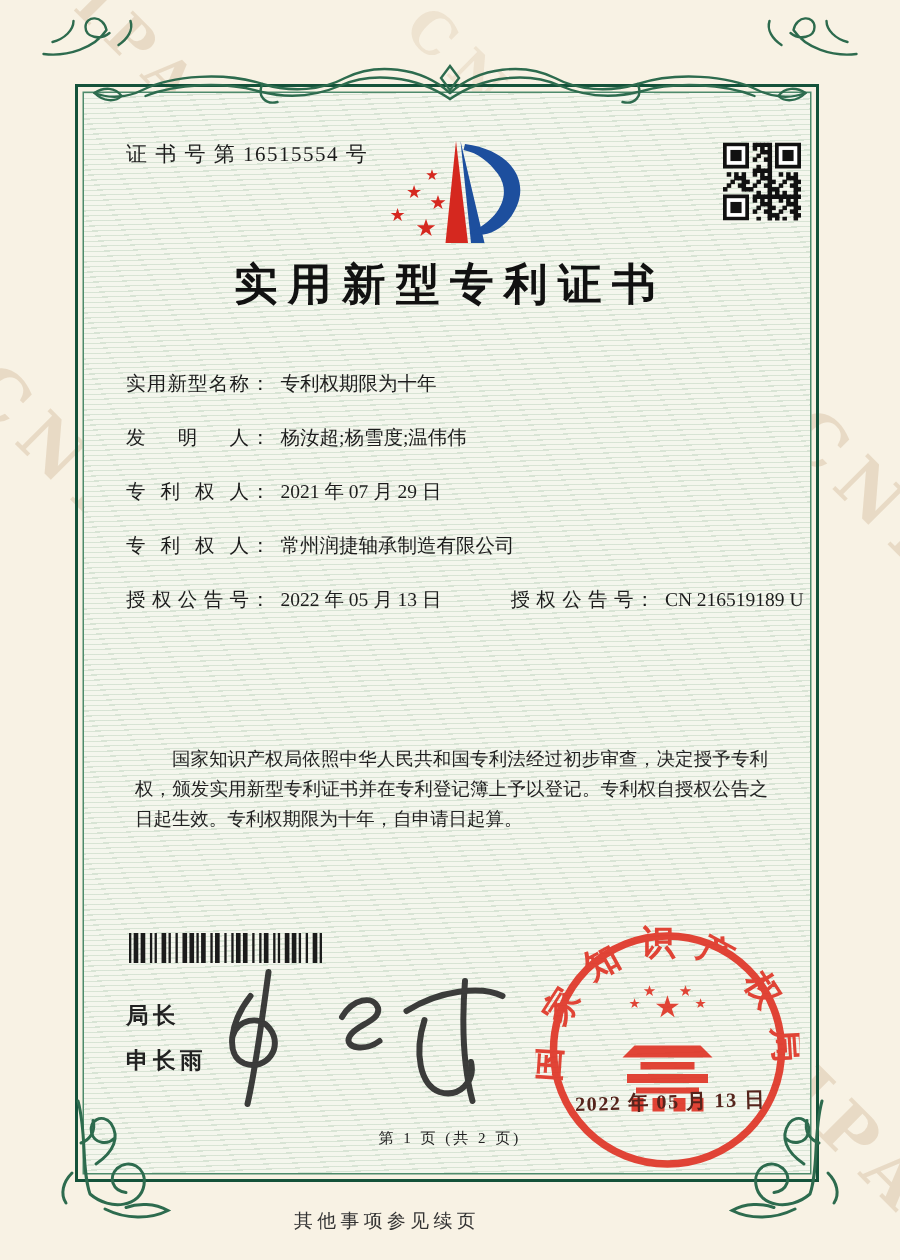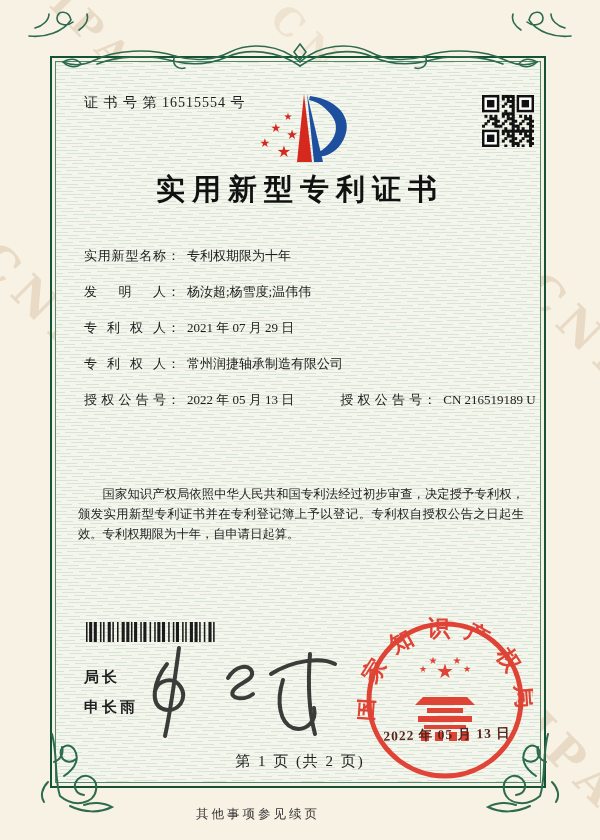--- a/index.html
+++ b/index.html
@@ -40,35 +40,35 @@
     font-size:29px;font-weight:bold;letter-spacing:7px;color:#111;
   }
   
   .fields{left:84px;top:238px;width:448px;z-index:5;font-size:13px;}
   .frow{height:36px;line-height:36px;white-space:nowrap;}
   .flabel{display:inline-block;width:82px;text-align:justify;text-align-last:justify;vertical-align:top;}
   .fcolon{margin:0 7px 0 1px;}
   .flabel2{display:inline-block;width:82px;margin-left:46px;text-align:justify;text-align-last:justify;vertical-align:top;}
   
   .paras{left:78px;top:484px;width:446px;z-index:5;font-size:12.3px;line-height:20px;text-align:justify;color:#222;}
-  .paras p{margin:0;text-indent:2em;}
+  .paras p{margin:12px;text-indent:2em;}
   
   .barcode{left:84px;top:622px;z-index:5;}
   
   .signer{left:84px;top:664px;z-index:6;font-family:Liberation Mono, monospace;font-weight:bold;font-size:15px;letter-spacing:3px;color:#222;}
   .signer div{height:30px;line-height:30px;}
   .signature{left:125px;top:638px;z-index:6;}
   
   .seal{left:357px;top:612px;width:176px;height:176px;z-index:7;}
   .seal-date{
     position:absolute;left:8px;top:114px;width:164px;text-align:center;
     font-size:13.5px;font-weight:bold;color:#55241c;letter-spacing:1px;
     transform:rotate(-1.5deg);white-space:nowrap;
   }
-  .page-info{left:0;top:752px;width:600px;text-align:center;font-size:15px;letter-spacing:2px;z-index:5;color:#222;}
+  .page-info{left:0;top:752px;width:600px;text-align:center;font-size:10px;letter-spacing:2px;z-index:5;color:#222;}
   .footer-note{left:0;top:806px;width:516px;text-align:center;font-size:12.5px;letter-spacing:3px;z-index:5;color:#333;}
 </style>
 </head>
 <body>
 
 <span class="wm" style="left:-45px;top:300px;">CNIPA</span>
 <span class="wm" style="left:330px;top:215px;">CNIPA</span>
 <span class="wm" style="left:500px;top:330px;">CNIPA</span>
 <span class="wm" style="left:-30px;top:-20px;font-size:38px;">CNIPA</span>
 <span class="wm" style="left:250px;top:55px;font-size:38px;color:rgba(203,172,138,0.22);">CNIPA</span>

